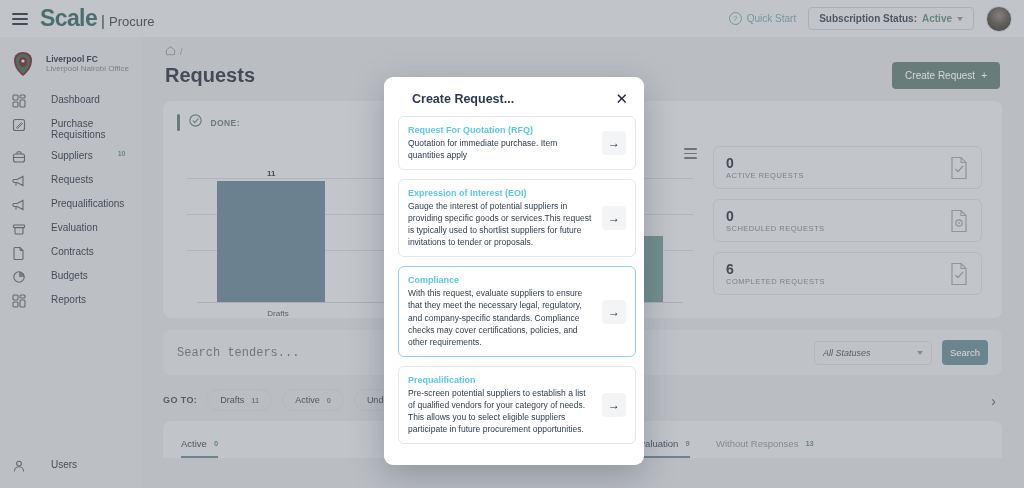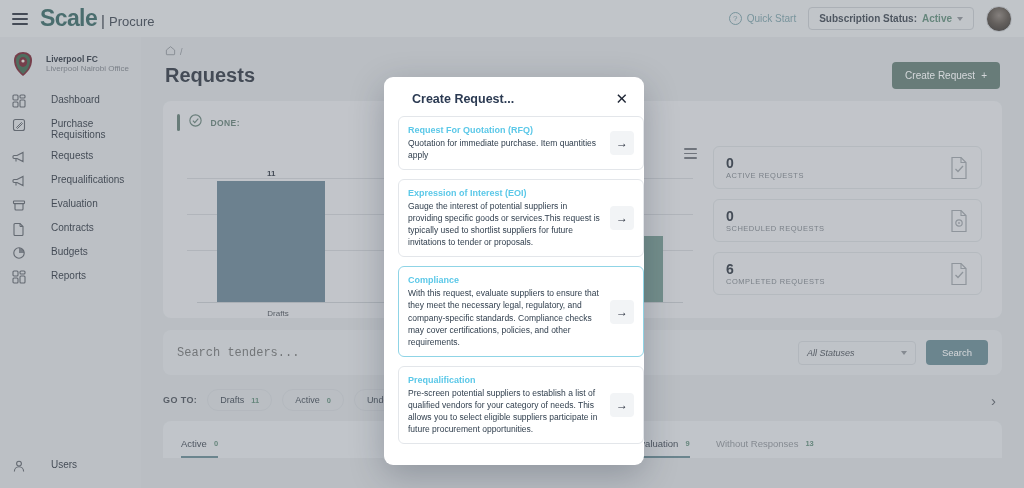--- a/index.html
+++ b/index.html
@@ -139,21 +139,21 @@
     flex: 1 1 auto; background: transparent; border: none; outline: none;
     font-size: 12px; color: #5b6475; font-family: Liberation Mono, monospace;
   }
   .status-select {
     width: 118px; border: 1px solid #cdd3db; border-radius: 4px; background: transparent;
     padding: 6px 8px; font-size: 9px; color: #4a5365;
     display: flex; align-items: center; font-style: italic;
   }
   .btn-search {
     background: #4a93a6; color: #fff; border: none; border-radius: 4px;
-    padding: 7px 16px; font-size: 9.5px; cursor: pointer;
+    padding: 7px 8px; font-size: 9.5px; cursor: pointer;
     font-family: "Liberation Sans", sans-serif;
   }
 
   .goto-row { display: flex; align-items: center; gap: 10px; padding: 14px 22px 0 22px; }
   .goto-label { font-size: 9px; color: #4a5365; font-weight: bold; letter-spacing: 0.4px; }
   .chip {
     border: 1px solid #cfd5dd; border-radius: 14px; padding: 5px 12px;
     font-size: 9px; color: #3a4a62; display: flex; align-items: center; gap: 7px;
     cursor: pointer; background: transparent;
   }
@@ -177,21 +177,21 @@
     background: #fff; border-radius: 9px;
     box-shadow: 0 10px 34px rgba(20,30,50,0.26);
     display: flex; flex-direction: column;
     overflow: hidden;
   }
   .modal-head {
     display: flex; align-items: center; padding: 14px 16px 10px 16px; margin-left: 12px;
   }
   .modal-title { font-size: 12.5px; font-weight: bold; color: #2b3a52; }
   .modal-close { margin-left: auto; font-size: 15px; color: #1d2433; cursor: pointer; line-height: 1; }
-  .modal-body { padding: 0 0 14px 14px; overflow: hidden; }
+  .modal-body { padding: 0 8px 14px 14px; overflow: hidden; }
   .opt {
     border: 1px solid #e3e6ea; border-radius: 6px;
     padding: 8px 9px; margin-bottom: 9px;
     display: flex; align-items: center; gap: 8px;
   }
   .opt.selected { border-color: #8fd4e6; }
   .opt-text { flex: 1 1 auto; }
   .opt-title { font-size: 9px; font-weight: bold; color: #5bc8e8; margin-bottom: 2px; }
   .opt-desc { font-size: 8.5px; color: #32404f; line-height: 1.42; }
   .opt-arrow {
@@ -263,20 +263,31 @@
       <div class="nav-item">
         <span class="ico">
           <svg viewBox="0 0 14 14" width="14" height="14">
               <rect x="1.5" y="1.5" width="11" height="11" rx="2" fill="none" stroke="currentColor" stroke-width="1.1"></rect>
               <path d="M4.5 9.5 L9.5 4.5 L10.5 5.5 L5.5 10.5 Z" fill="none" stroke="currentColor" stroke-width="1"></path>
             </svg>
         </span>
         <span>Purchase Requisitions</span>
       </div>
 
+      <div class="nav-item">
+        <span class="ico">
+          <svg viewBox="0 0 14 14" width="14" height="14">
+              <rect x="1.5" y="4" width="11" height="8" rx="2" fill="none" stroke="currentColor" stroke-width="1.1"></rect>
+              <path d="M5 4 V2.8 a1 1 0 0 1 1-1 h2 a1 1 0 0 1 1 1 V4" fill="none" stroke="currentColor" stroke-width="1.1"></path>
+              <path d="M1.5 7.5 H12.5" stroke="currentColor" stroke-width="1"></path>
+            </svg>
+        </span>
+        <span>Suppliers</span>
+        <span class="badge">10</span>
+      </div>
 
       <div class="nav-item">
         <span class="ico">
           <svg viewBox="0 0 14 14" width="14" height="14">
               <path d="M2 5.5 h3 L11 2.5 v9 L5 8.5 H2 a1 1 0 0 1 -1-1 v-1 a1 1 0 0 1 1-1z" fill="none" stroke="currentColor" stroke-width="1.1"></path>
               <path d="M4 8.8 v2.7" stroke="currentColor" stroke-width="1.1"></path>
             </svg>
         </span>
         <span>Requests</span>
       </div>

